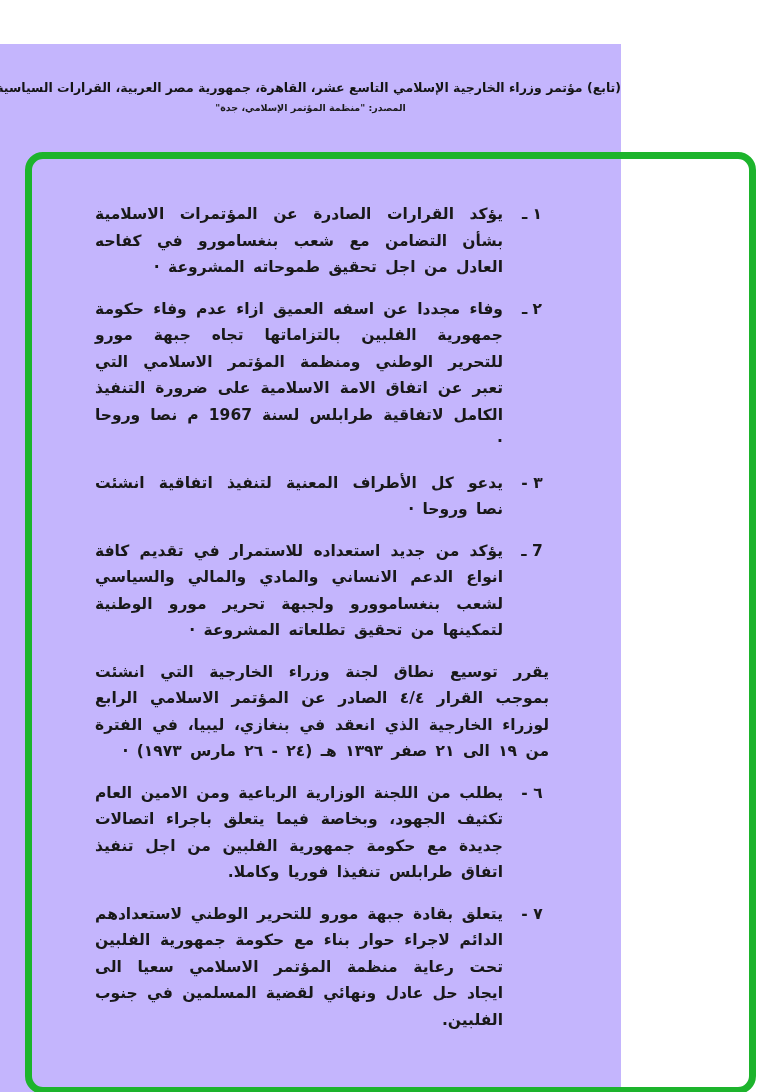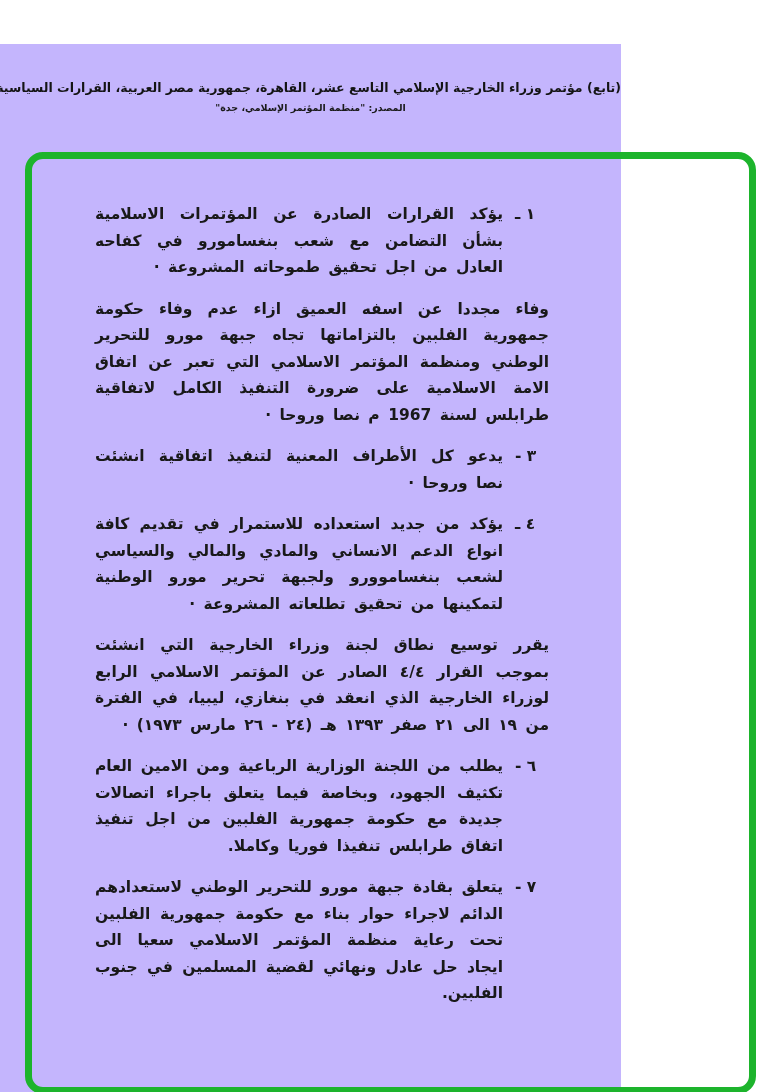--- a/index.html
+++ b/index.html
@@ -61,21 +61,21 @@
     gap: 12px;
     margin-bottom: 15px;
     font-size: 15.5px;
     font-weight: bold;
     line-height: 26.5px;
     color: #191919;
   }
   .item .marker {
     min-width: 34px;
     white-space: nowrap;
-    text-align: left;
+    text-align: center;
   }
   .item .body {
     flex: 1;
     text-align: justify;
     word-spacing: 3px;
   }
   .item .lead {
     text-underline-offset: 4px;
     text-decoration-thickness: 1.5px;
   }
@@ -104,30 +104,31 @@
   <div class="frame"></div>
 
   <div class="content">
 
     <div class="item">
       <span class="marker">١ ـ</span>
       <p class="body"><span class="lead">يؤكد</span><span> القرارات الصادرة عن المؤتمرات الاسلامية بشأن التضامن مع شعب بنغسامورو في كفاحه العادل من اجل تحقيق طموحاته المشروعة ·</span></p>
     </div>
 
     <div class="item">
+      <span class="marker">٢ ـ</span>
       <p class="body"><span class="lead">وفاء</span><span> مجددا عن اسفه العميق ازاء عدم وفاء حكومة جمهورية الفلبين بالتزاماتها تجاه جبهة مورو للتحرير الوطني ومنظمة المؤتمر الاسلامي التي تعبر عن اتفاق الامة الاسلامية على ضرورة التنفيذ الكامل لاتفاقية طرابلس لسنة 1967 م نصا وروحا ·</span></p>
     </div>
 
     <div class="item">
       <span class="marker">٣ -</span>
       <p class="body"><span class="lead">يدعو</span><span> كل الأطراف المعنية لتنفيذ اتفاقية انشئت نصا وروحا ·</span></p>
     </div>
 
     <div class="item">
-      <span class="marker">٤ ـ</span>
+      <span class="marker">7 ـ</span>
       <p class="body"><span class="lead">يؤكد</span><span> من جديد استعداده للاستمرار في تقديم كافة انواع الدعم الانساني والمادي والمالي والسياسي لشعب بنغساموورو ولجبهة تحرير مورو الوطنية لتمكينها من تحقيق تطلعاته المشروعة ·</span></p>
     </div>
 
     <div class="item">
       <p class="body"><span class="lead">يقرر</span><span> توسيع نطاق لجنة وزراء الخارجية التي انشئت بموجب القرار ٤/٤ الصادر عن المؤتمر الاسلامي الرابع لوزراء الخارجية الذي انعقد في بنغازي، ليبيا، في الفترة من ١٩ الى ٢١ صفر ١٣٩٣ هـ (٢٤ - ٢٦ مارس ١٩٧٣) ·</span></p>
     </div>
 
     <div class="item">
       <span class="marker">٦ -</span>
       <p class="body"><span class="lead">يطلب</span><span> من اللجنة الوزارية الرباعية ومن الامين العام تكثيف الجهود، وبخاصة فيما يتعلق باجراء اتصالات جديدة مع حكومة جمهورية الفلبين من اجل تنفيذ اتفاق طرابلس تنفيذا فوريا وكاملا.</span></p>

